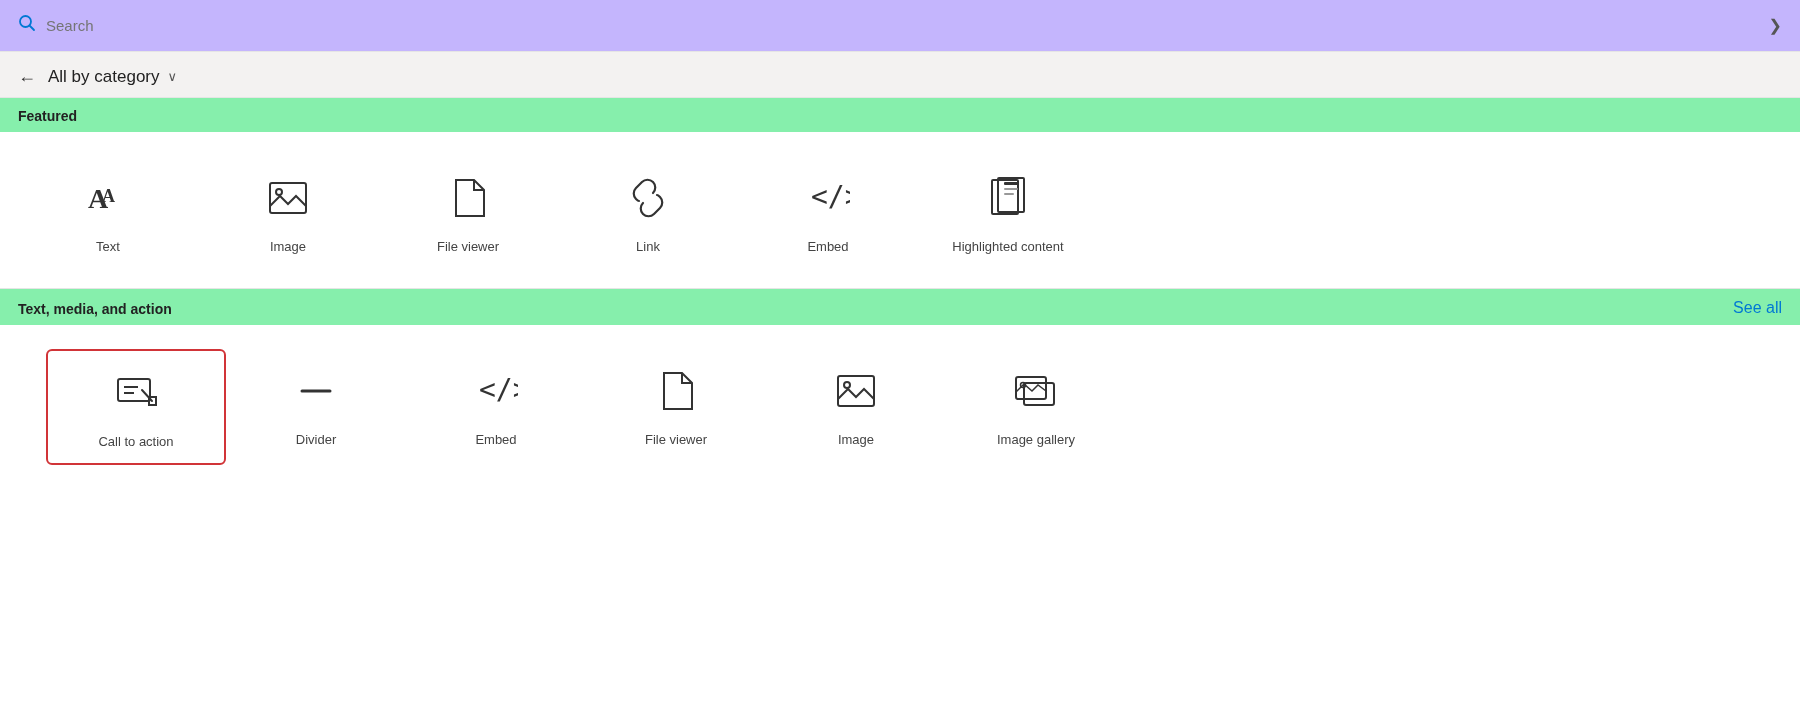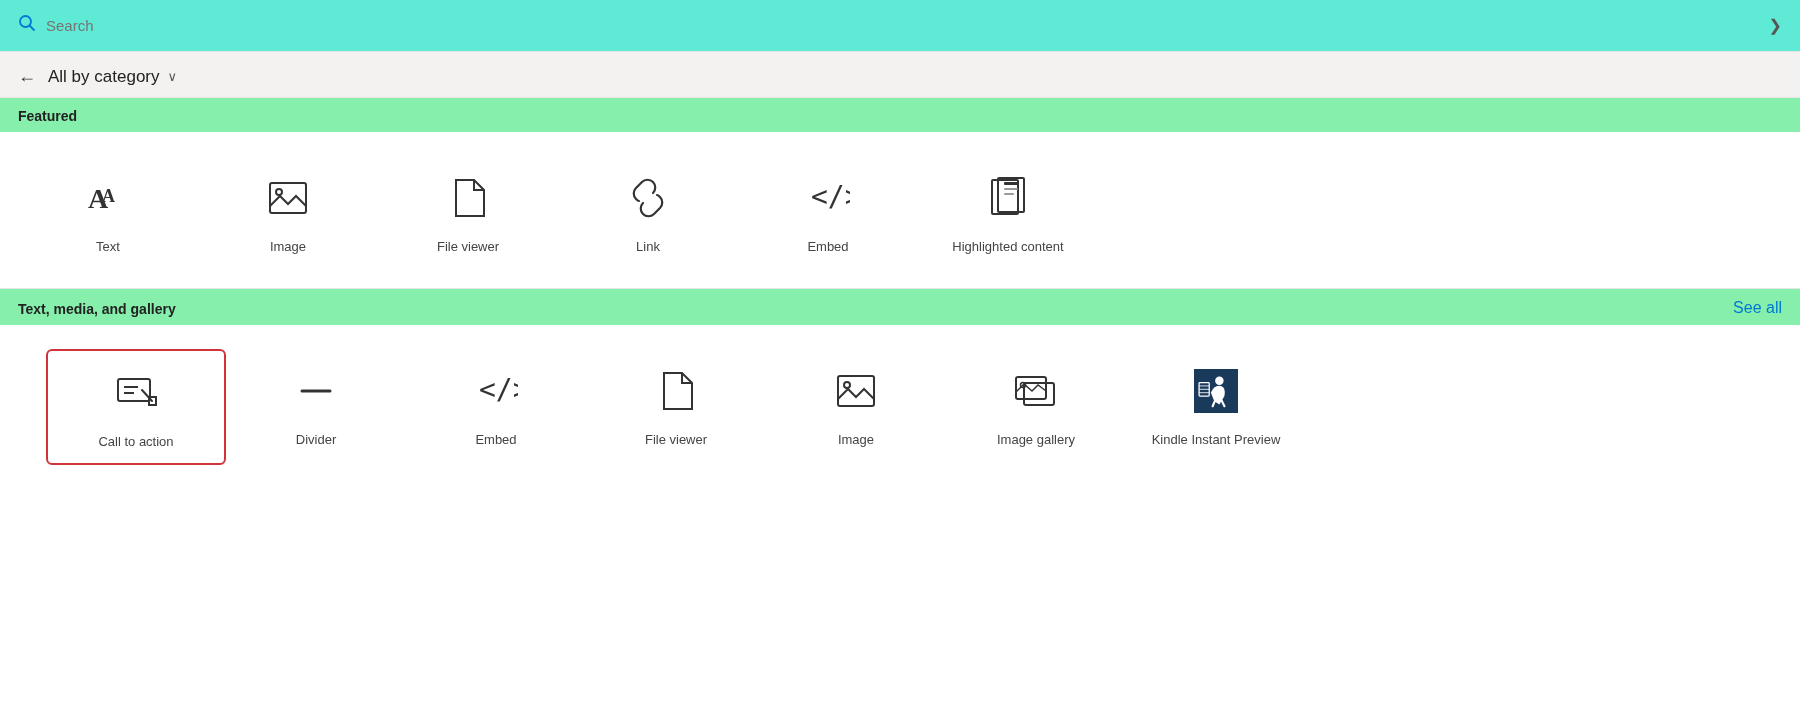--- a/index.html
+++ b/index.html
@@ -11,21 +11,21 @@
       min-height: 714px;
       overflow-x: hidden;
     }
 
     
     .search-bar {
       display: flex;
       align-items: center;
       padding: 10px 18px;
       border-bottom: 1px solid #e5e5e5;
-      background: #5eead4;
+      background: #c4b5fd;
       height: 52px;
     }
     .search-bar .search-icon-wrap {
       margin-right: 10px;
       color: #0078d4;
       font-size: 18px;
     }
     .search-bar input {
       border: none;
       outline: none;
@@ -230,21 +230,21 @@
         <rect x="18" y="12" width="14" height="2" rx="1" fill="#999"></rect>
         <rect x="18" y="17" width="10" height="2" rx="1" fill="#999"></rect>
       </svg>
     </div>
     <span class="item-label">Highlighted content</span>
   </div>
 
 </div>
 
 <div class="section-label divider-section">
-  <span>Text, media, and gallery</span>
+  <span>Text, media, and action</span>
   <a class="see-all">See all</a>
 </div>
 
 <div class="items-grid">
 
 
   <div class="item-cell selected">
     <div class="item-icon">
       <svg class="icon" viewBox="0 0 44 44" fill="none">
         <rect x="4" y="8" width="32" height="22" rx="2" stroke="#333" stroke-width="2" fill="none"></rect>
@@ -301,32 +301,14 @@
       <svg class="icon" viewBox="0 0 44 44" fill="none">
         <rect x="2" y="8" width="30" height="22" rx="2" stroke="#333" stroke-width="2" fill="none"></rect>
         <rect x="10" y="14" width="30" height="22" rx="2" stroke="#333" stroke-width="2" fill="none"></rect>
         <path d="M2 23 L10 15 L18 22 L24 16 L32 22" stroke="#333" stroke-width="1.5" fill="none"></path>
         <circle cx="9" cy="16" r="2.5" stroke="#333" stroke-width="1.5"></circle>
       </svg>
     </div>
     <span class="item-label">Image gallery</span>
   </div>
 
-  <div class="item-cell">
-    <div class="item-icon">
-      <svg class="icon" viewBox="0 0 52 52" fill="none">
-        <rect width="52" height="52" fill="#1a3a5c"></rect>
-
-        <circle cx="30" cy="14" r="5" fill="#fff"></circle>
-        <path d="M20 28 Q24 18 32 20 Q38 22 36 32 L30 42 L24 38 Z" fill="#fff"></path>
-        <path d="M28 30 L22 44" stroke="#fff" stroke-width="2.5" stroke-linecap="round"></path>
-        <path d="M30 32 L36 44" stroke="#fff" stroke-width="2.5" stroke-linecap="round"></path>
-
-        <rect x="6" y="16" width="12" height="16" rx="1" fill="none" stroke="#fff" stroke-width="1.5"></rect>
-        <line x1="6" y1="20" x2="18" y2="20" stroke="#fff" stroke-width="1"></line>
-        <line x1="6" y1="24" x2="18" y2="24" stroke="#fff" stroke-width="1"></line>
-        <line x1="6" y1="28" x2="18" y2="28" stroke="#fff" stroke-width="1"></line>
-      </svg>
-    </div>
-    <span class="item-label">Kindle Instant Preview</span>
-  </div>
 
 </div>
 
 </body></html>

